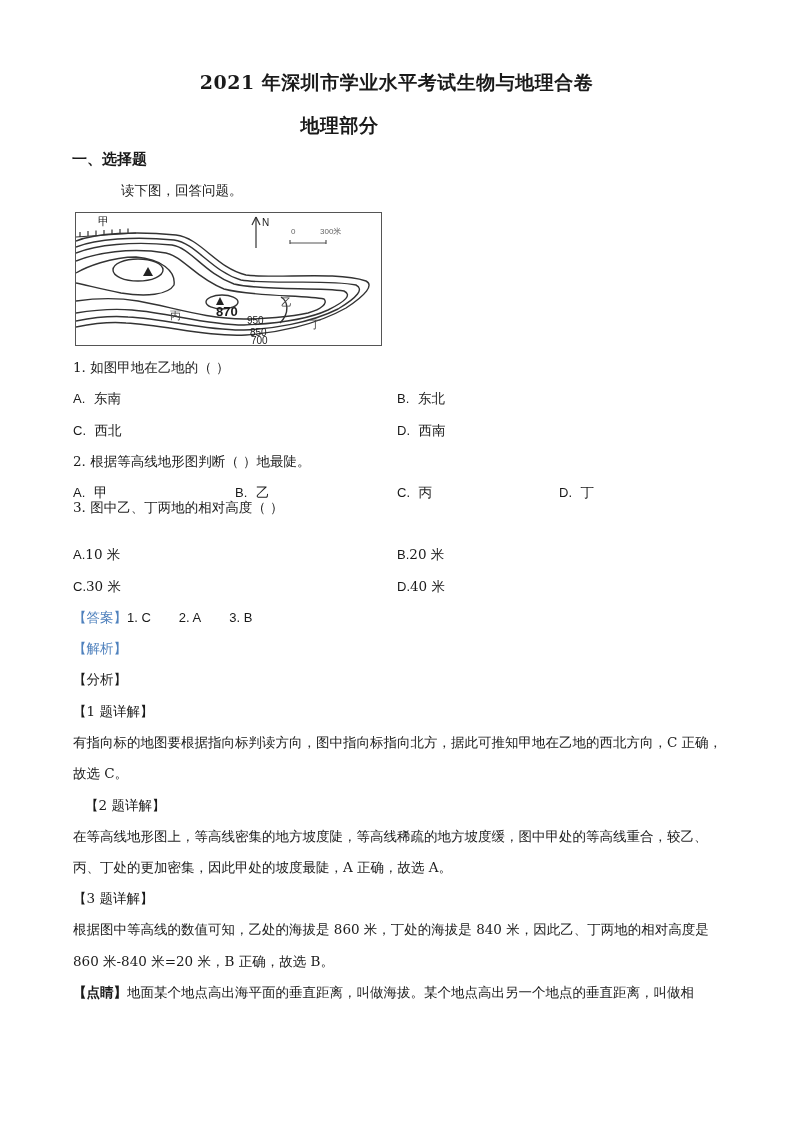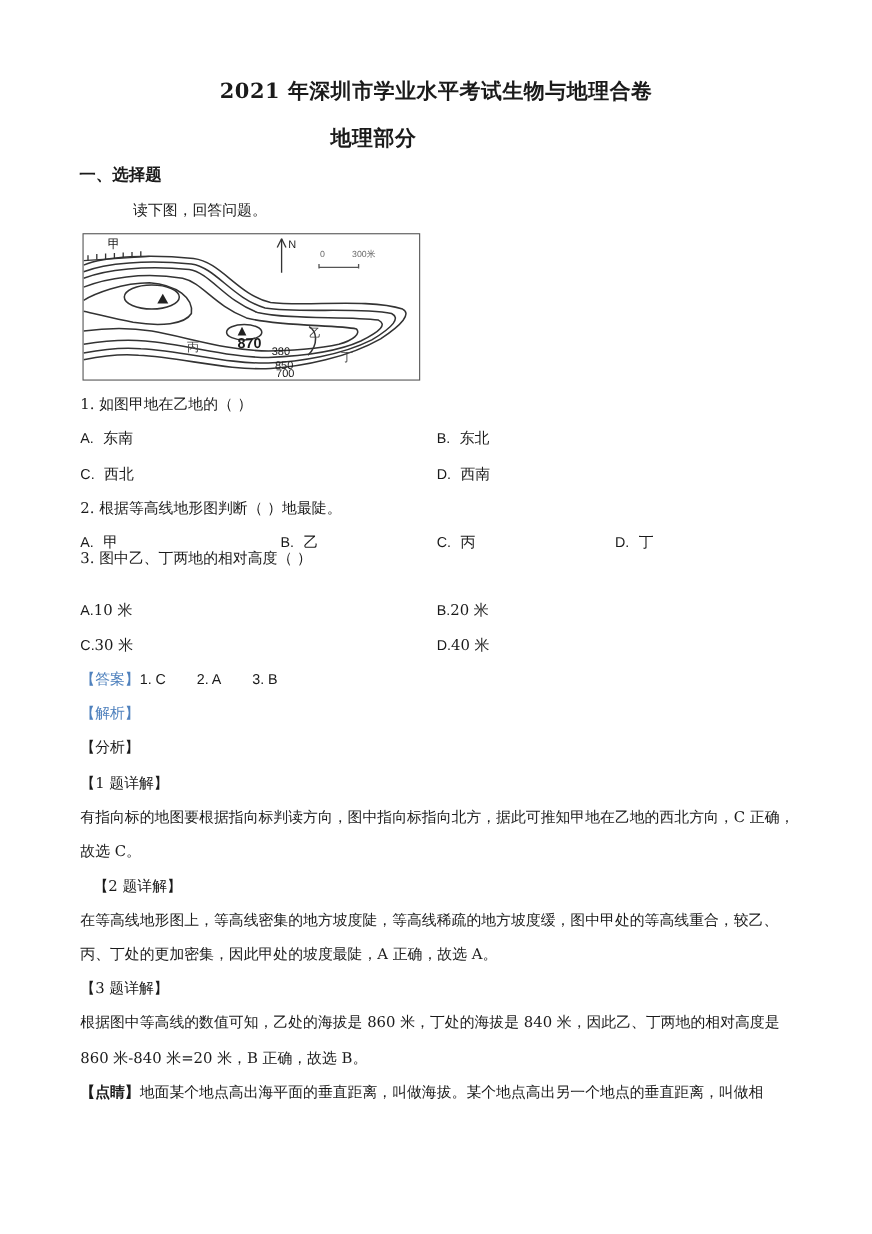--- a/index.html
+++ b/index.html
@@ -67,37 +67,37 @@
       <line x1="214" y1="30" x2="250" y2="30"></line>
       <line x1="214" y1="27" x2="214" y2="31"></line>
       <line x1="250" y1="27" x2="250" y2="31"></line>
     </g>
   </svg>
   <span class="abs lab" style="left:22px;top:1px;font-size:11px;">甲</span>
   <span class="abs lab" style="left:186px;top:4px;font-size:10px;">N</span>
   <span class="abs lab" style="left:215px;top:14px;font-size:8px;color:#666;">0</span>
   <span class="abs lab" style="left:244px;top:13px;font-size:8px;color:#666;">300米</span>
   <span class="abs lab" style="left:140px;top:91px;font-size:13px;font-weight:bold;">870</span>
-  <span class="abs lab" style="left:171px;top:102px;font-size:10px;">380</span>
+  <span class="abs lab" style="left:171px;top:102px;font-size:10px;">950</span>
   <span class="abs lab" style="left:174px;top:114px;font-size:10px;">850</span>
   <span class="abs lab" style="left:175px;top:122px;font-size:10px;">700</span>
   <span class="abs lab" style="left:205px;top:82px;font-size:11px;color:#444;">乙</span>
   <span class="abs lab" style="left:94px;top:95px;font-size:11px;color:#444;">丙</span>
   <span class="abs lab" style="left:234px;top:104px;font-size:11px;color:#444;">丁</span>
 </div>
 
 <div class="abs t" style="left:73px;top:359px;">1.  如图甲地在乙地的（      ）</div>
 <div class="abs t" style="left:73px;top:390px;"><span class="lab">A.</span>&nbsp;&nbsp;<span>东南</span></div>
 <div class="abs t" style="left:397px;top:390px;"><span class="lab">B.</span>&nbsp;&nbsp;<span>东北</span></div>
 <div class="abs t" style="left:73px;top:422px;"><span class="lab">C.</span>&nbsp;&nbsp;<span>西北</span></div>
 <div class="abs t" style="left:397px;top:422px;"><span class="lab">D.</span>&nbsp;&nbsp;<span>西南</span></div>
 
 <div class="abs t" style="left:73px;top:453px;">2.  根据等高线地形图判断（      ）地最陡。</div>
 <div class="abs t" style="left:73px;top:484px;"><span class="lab">A.</span>&nbsp;&nbsp;<span>甲</span></div>
-<div class="abs t" style="left:235px;top:484px;margin-left:20px;"><span class="lab">B.</span>&nbsp;&nbsp;<span>乙</span></div>
+<div class="abs t" style="left:235px;top:484px;"><span class="lab">B.</span>&nbsp;&nbsp;<span>乙</span></div>
 <div class="abs t" style="left:397px;top:484px;"><span class="lab">C.</span>&nbsp;&nbsp;<span>丙</span></div>
 <div class="abs t" style="left:559px;top:484px;"><span class="lab">D.</span>&nbsp;&nbsp;<span>丁</span></div>
 
 <div class="abs t" style="left:73px;top:499px;">3.  图中乙、丁两地的相对高度（      ）</div>
 <div class="abs t" style="left:73px;top:546px;"><span class="lab">A.</span><span>10 米</span></div>
 <div class="abs t" style="left:397px;top:546px;"><span class="lab">B.</span><span>20 米</span></div>
 <div class="abs t" style="left:73px;top:578px;"><span class="lab">C.</span><span>30 米</span></div>
 <div class="abs t" style="left:397px;top:578px;"><span class="lab">D.</span><span>40 米</span></div>
 
 <div class="abs t" style="left:73px;top:609px;">

